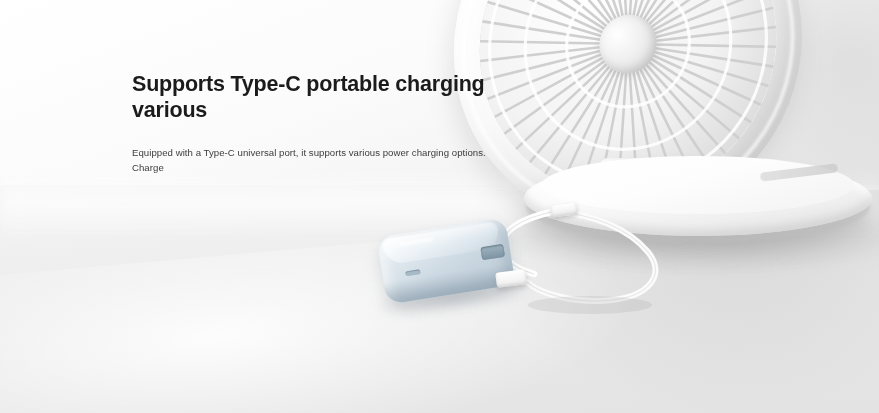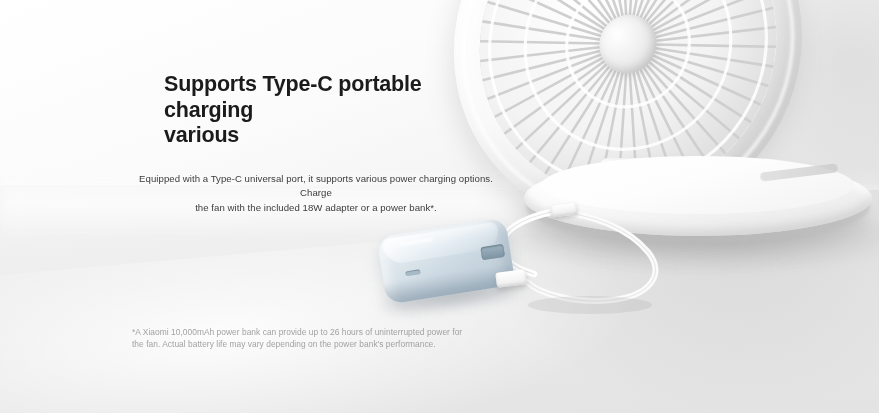--- a/index.html
+++ b/index.html
@@ -179,29 +179,29 @@
     border-radius:3px;
     background:linear-gradient(180deg,#ffffff,#eeeeee);
     box-shadow:0 3px 5px rgba(150,150,150,.45), inset 0 -2px 3px rgba(195,195,195,.55);
     transform:rotate(-7deg);
   }
 
   
   .copy { position:absolute; left:132px; top:72px; width:372px; }
   .headline {
     font-size:21.5px; line-height:25.5px; font-weight:700;
-    color:#1b1b1b; letter-spacing:-.2px;margin-left:32px;
+    color:#1b1b1b; letter-spacing:-.2px;
   }
   .headline span { display:block; }
   .body-copy {
     margin-top:23px;
     font-size:9.6px; line-height:14.5px; font-weight:400;
     color:#3c3c3c; width:368px; letter-spacing:.05px;
   }
-  .body-copy span { display:block;text-align:center; }
+  .body-copy span { display:block; }
   .footnote {
     position:absolute; left:132px; top:326px; width:372px;
     font-size:8.4px; line-height:12.2px; font-weight:400;
     color:#a2a2a2; letter-spacing:.04px;
   }
   .footnote span { display:block; }
 </style>
 </head>
 <body>
 
@@ -316,22 +316,17 @@
   </div>
   <div class="plug-pb"></div>
 
   <div class="copy">
     <h1 class="headline">
       <span>Supports Type-C portable charging</span>
       <span>various</span>
     </h1>
     <p class="body-copy">
       <span>Equipped with a Type-C universal port, it supports various power charging options. Charge</span>
-      <span>the fan with the included 18W adapter or a power bank*.</span>
     </p>
   </div>
 
-  <div class="footnote">
-    <span>*A Xiaomi 10,000mAh power bank can provide up to 26 hours of uninterrupted power for</span>
-    <span>the fan. Actual battery life may vary depending on the power bank's performance.</span>
-  </div>
 
 </div>
 
 </body></html>

